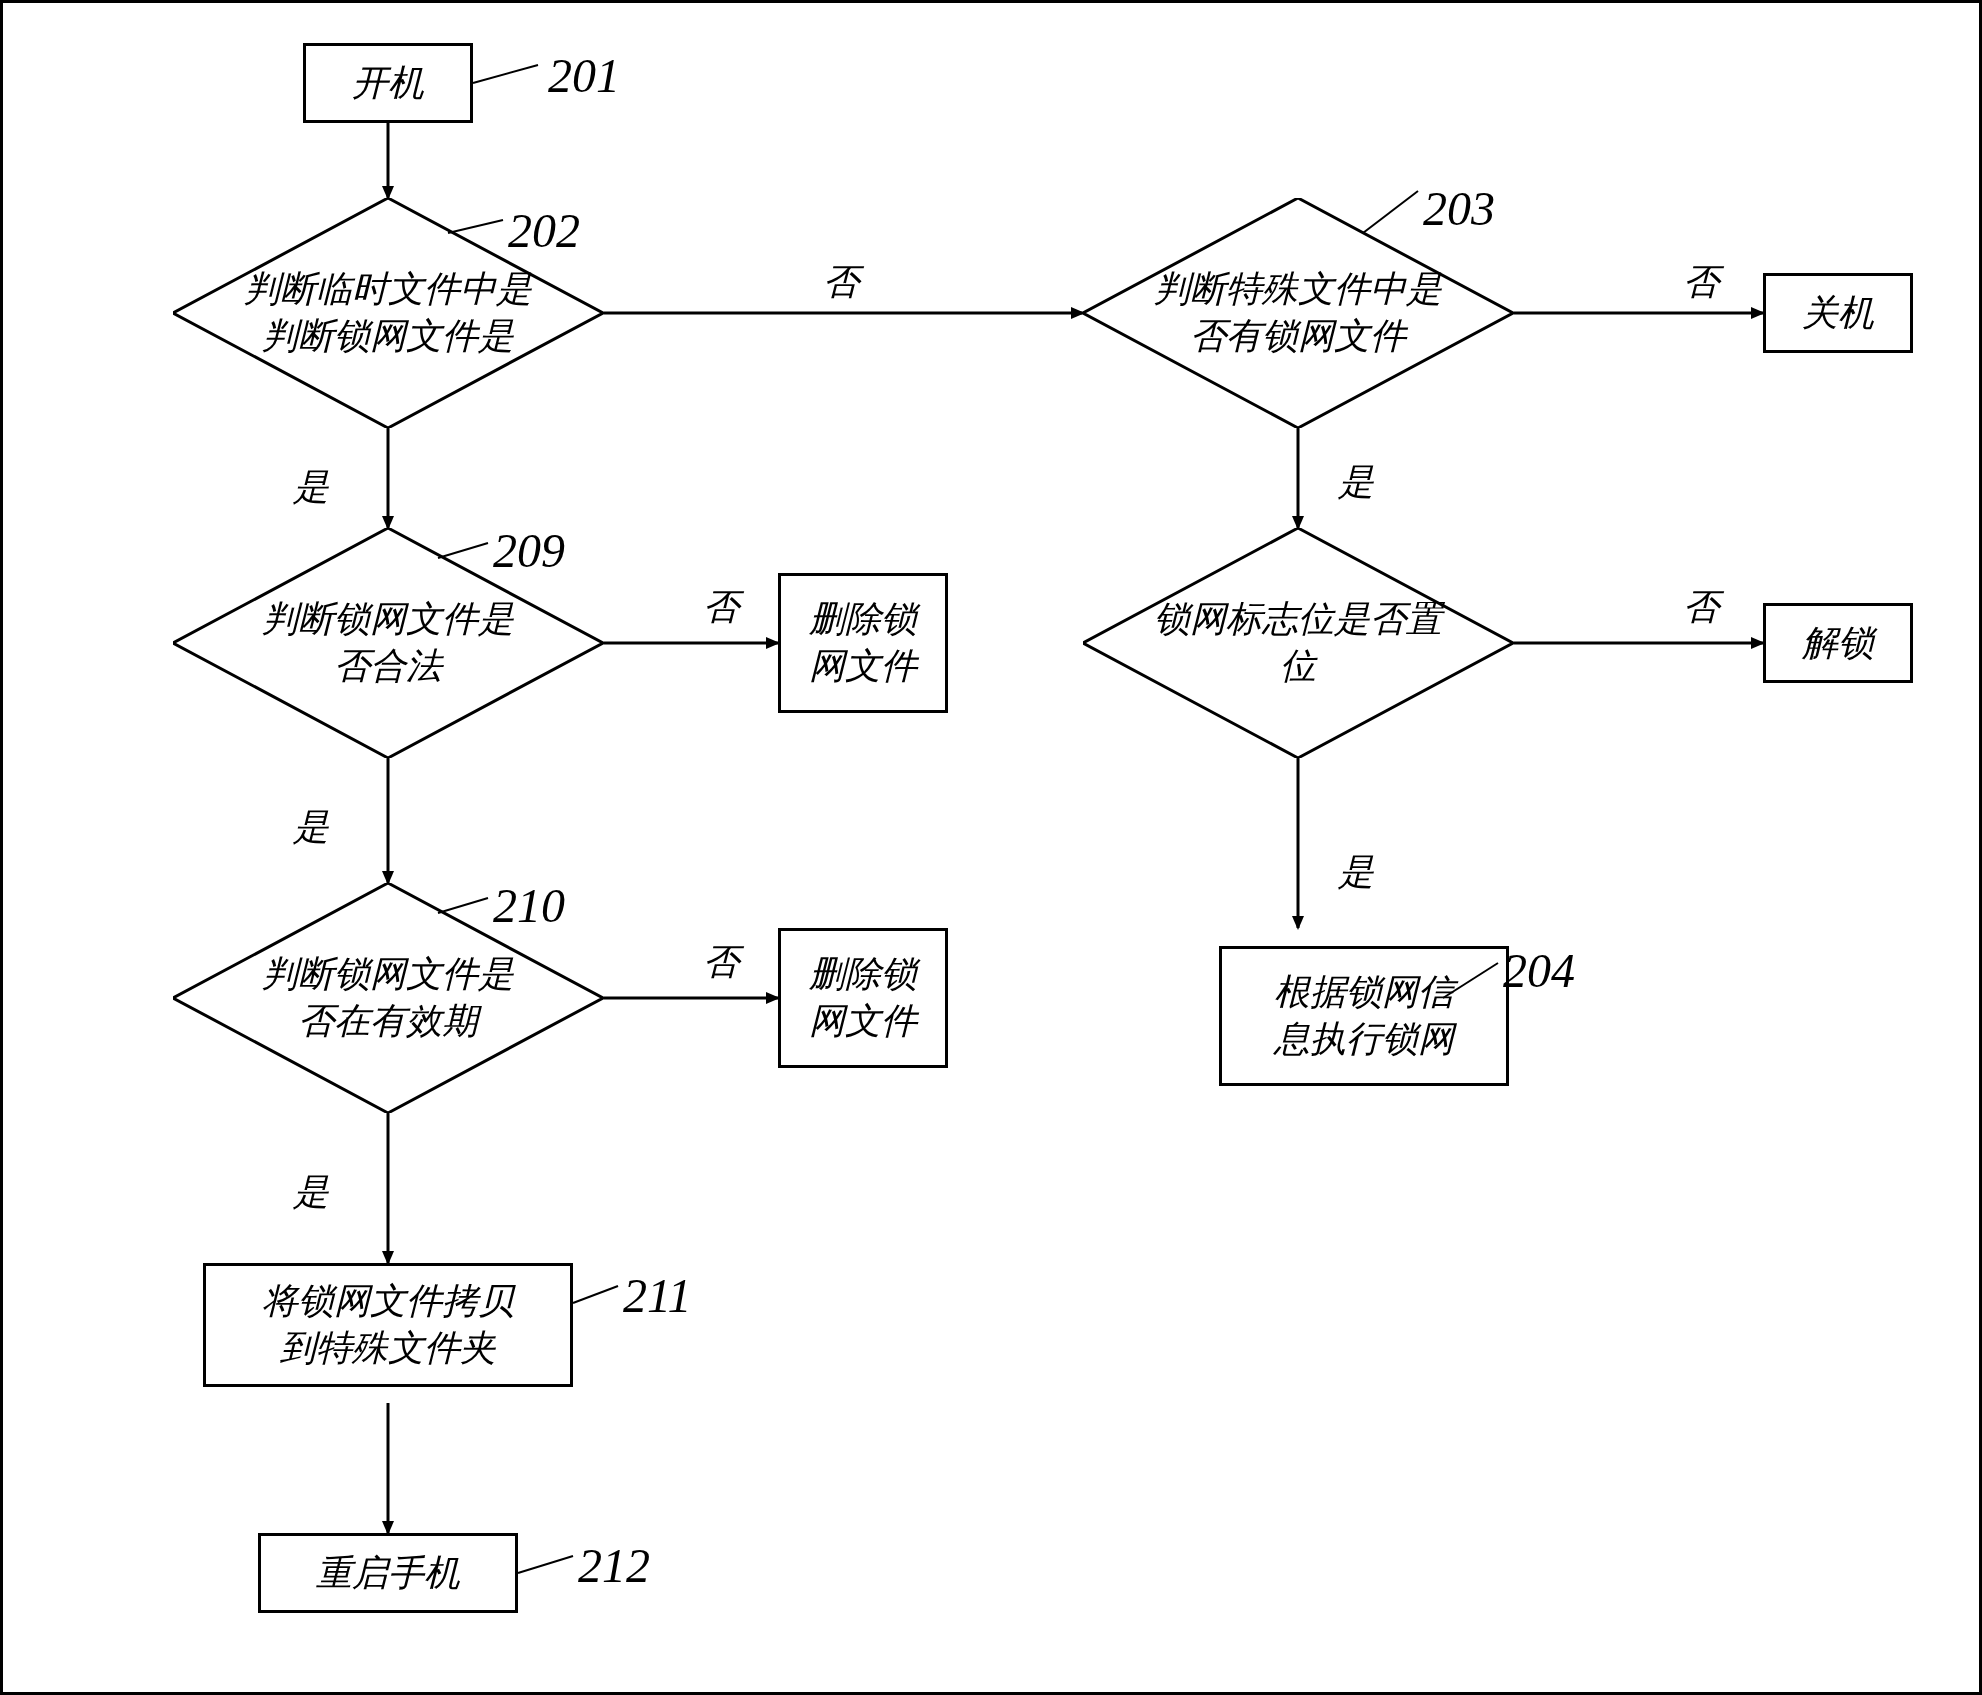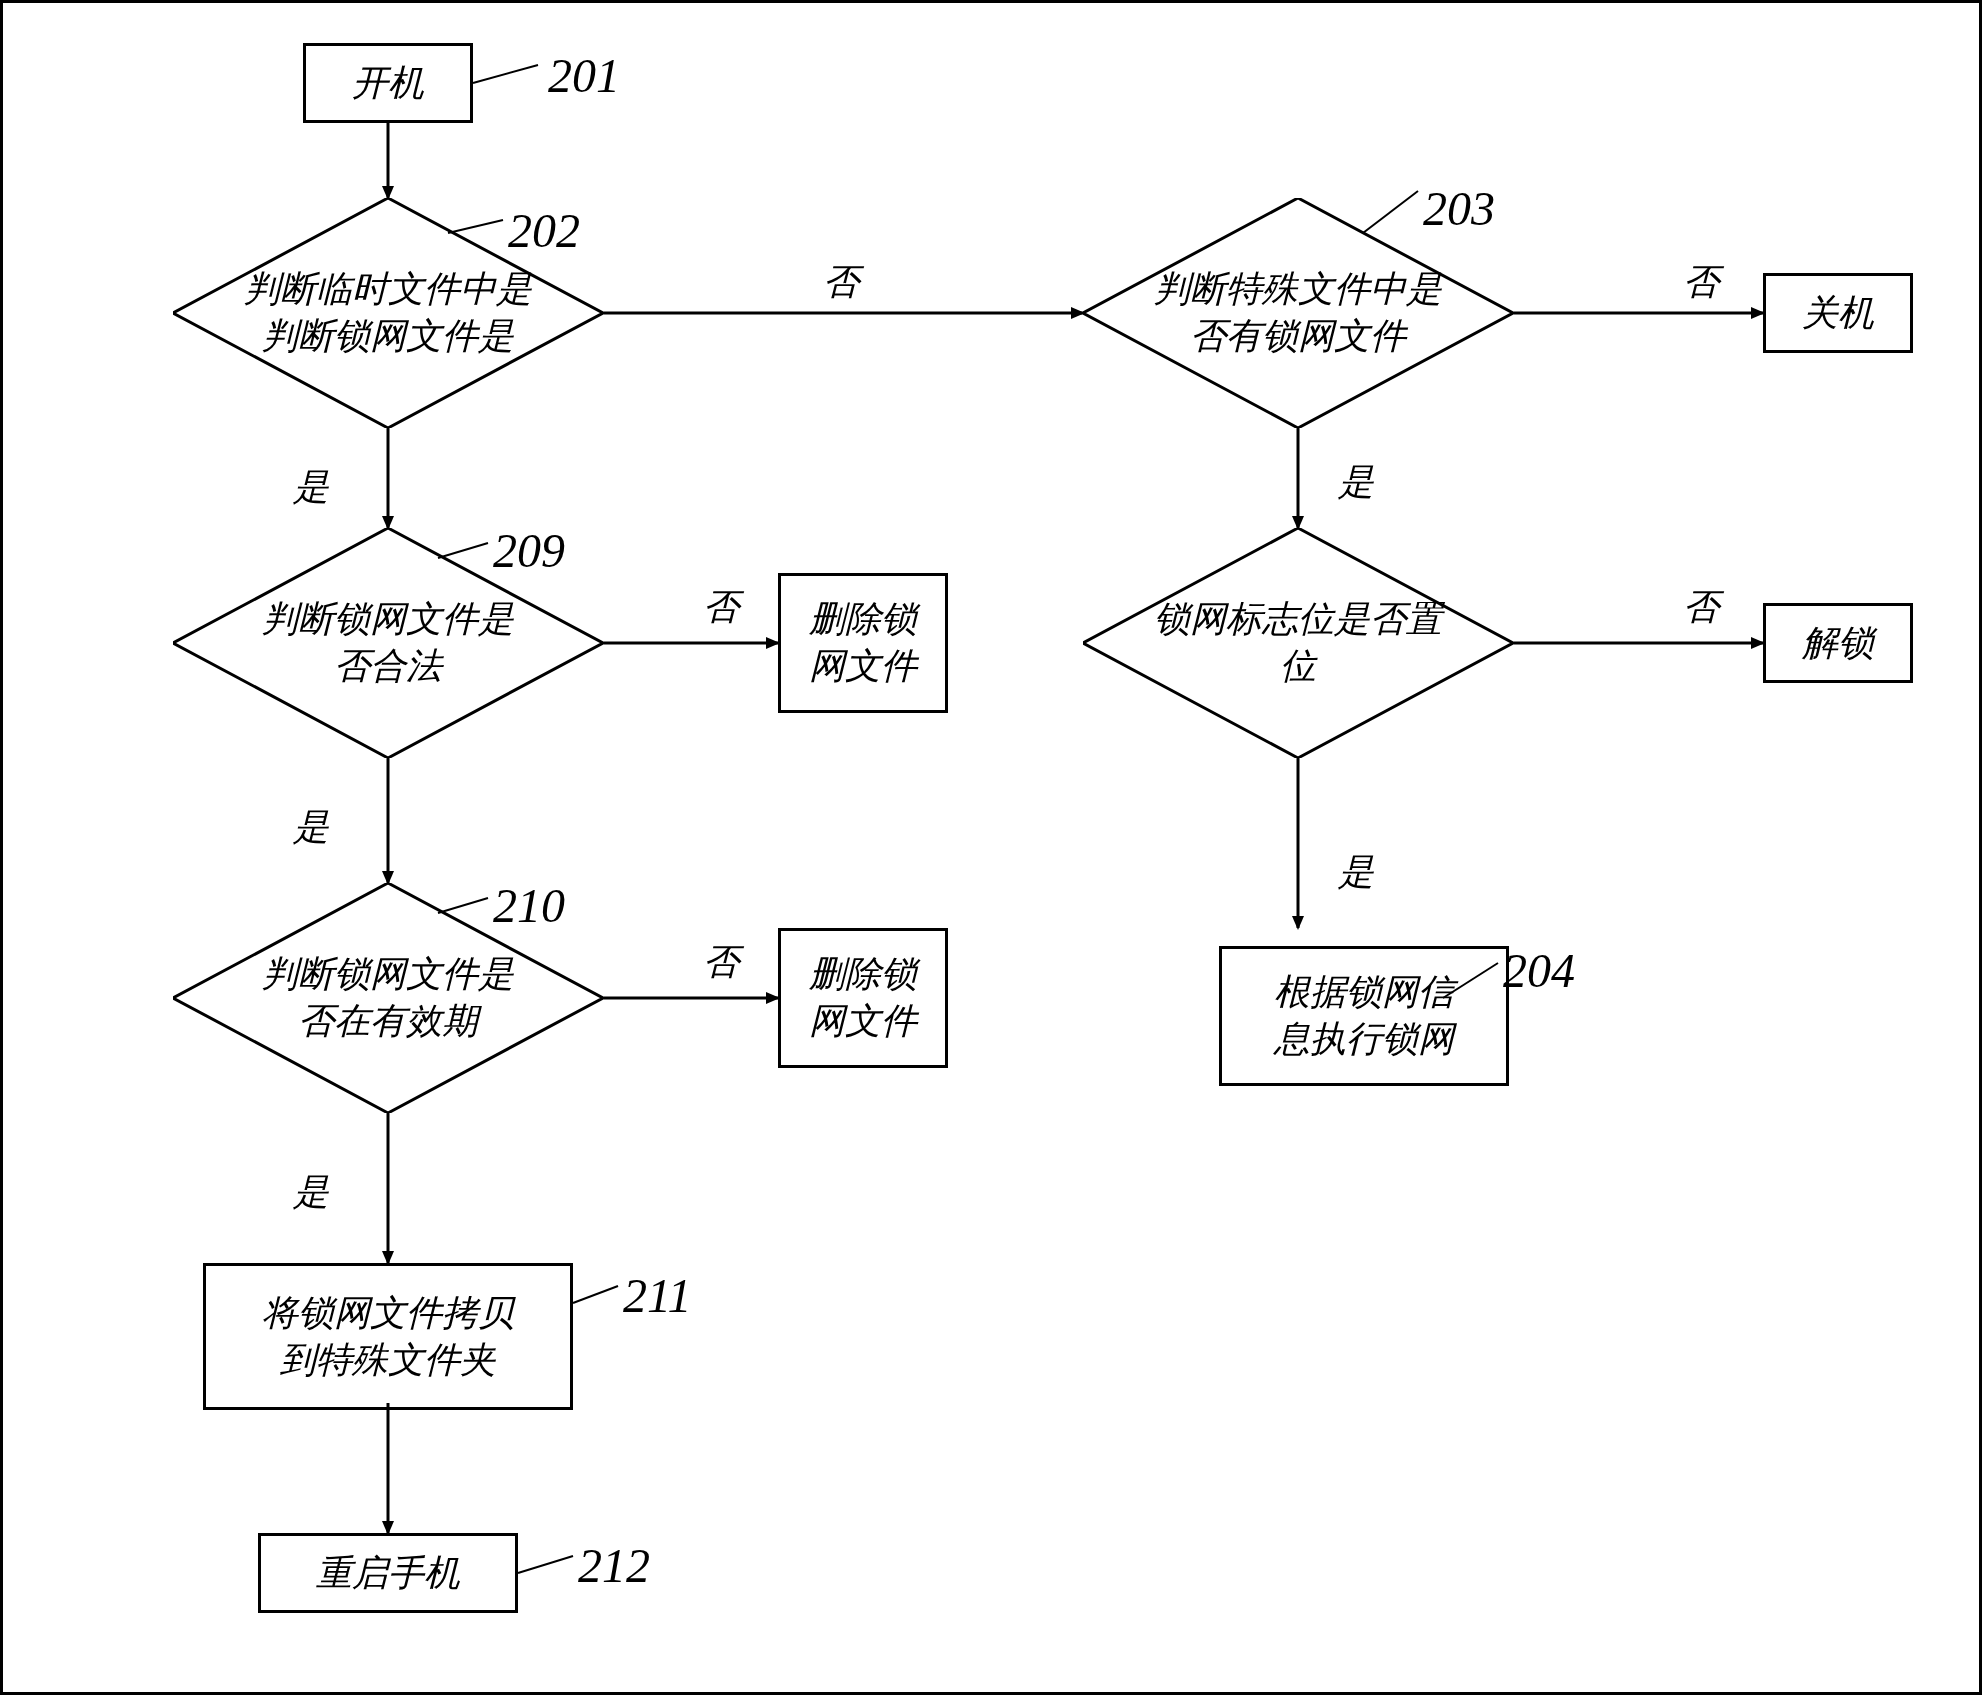--- a/index.html
+++ b/index.html
@@ -135,21 +135,21 @@
     <div class="dlabel" style="white-space:pre-line;">判断锁网文件是
 否在有效期</div>
   </div>
   <div class="step-label" style="left:490px; top:875px;"><span>210</span></div>
 
   <div class="rect" style="left:775px; top:925px; width:170px; height:140px; white-space:pre-line;">
     <span>删除锁
 网文件</span>
   </div>
 
-  <div class="rect" style="left:200px; top:1260px; width:370px; height:147px; white-space:pre-line;">
+  <div class="rect" style="left:200px; top:1260px; width:370px; height:124px; white-space:pre-line;">
     <span>将锁网文件拷贝
 到特殊文件夹</span>
   </div>
   <div class="step-label" style="left:620px; top:1265px;"><span>211</span></div>
 
   <div class="rect" style="left:255px; top:1530px; width:260px; height:80px;">
     <span>重启手机</span>
   </div>
   <div class="step-label" style="left:575px; top:1535px;"><span>212</span></div>
 

